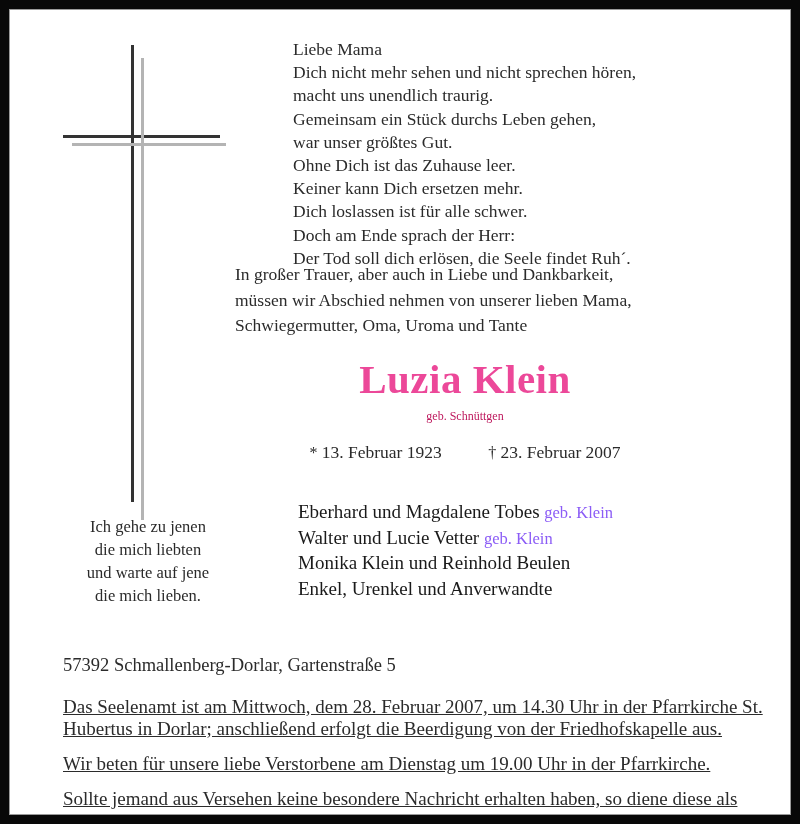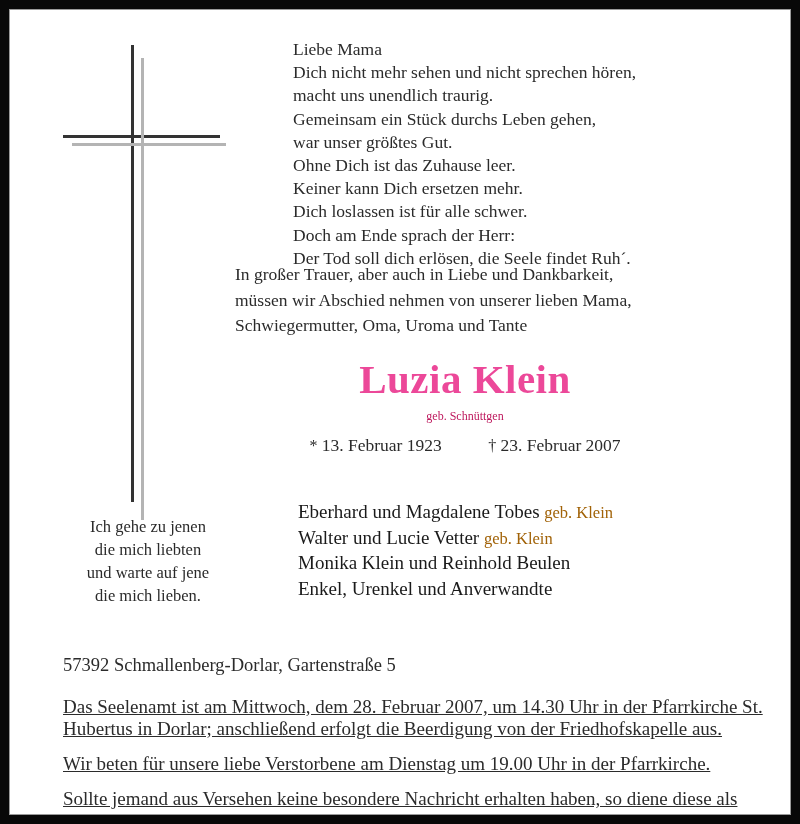--- a/index.html
+++ b/index.html
@@ -108,42 +108,42 @@
     letter-spacing: 0.5px;
     line-height: 48px;
     color: #ec4899;
   }
   .maiden-name {
     font-size: 12px;
     line-height: 27px;
     color: #be185d;
   }
   .dates {
-    margin-top: 5px;
+    margin-top: 12px;
     font-size: 17.5px;
     color: #2b2b2b;
   }
   .dates .birth { margin-right: 42px; }
   .dates .sym { font-size: 16px; }
 
   
   .survivors {
     position: absolute;
     left: 288px;
     top: 490px;
     width: 420px;
     font-size: 19px;
     line-height: 24.6px;
     color: #1a1a1a;
   }
   .survivors .n { font-weight: normal; }
   .survivors .g {
     font-weight: normal;
     font-size: 16.5px;
-    color: #a16207;
+    color: #8b5cf6;
   }
 
   
   .address {
     position: absolute;
     left: 53px;
     top: 645px;
     font-size: 18.5px;
     color: #2b2b2b;
   }

